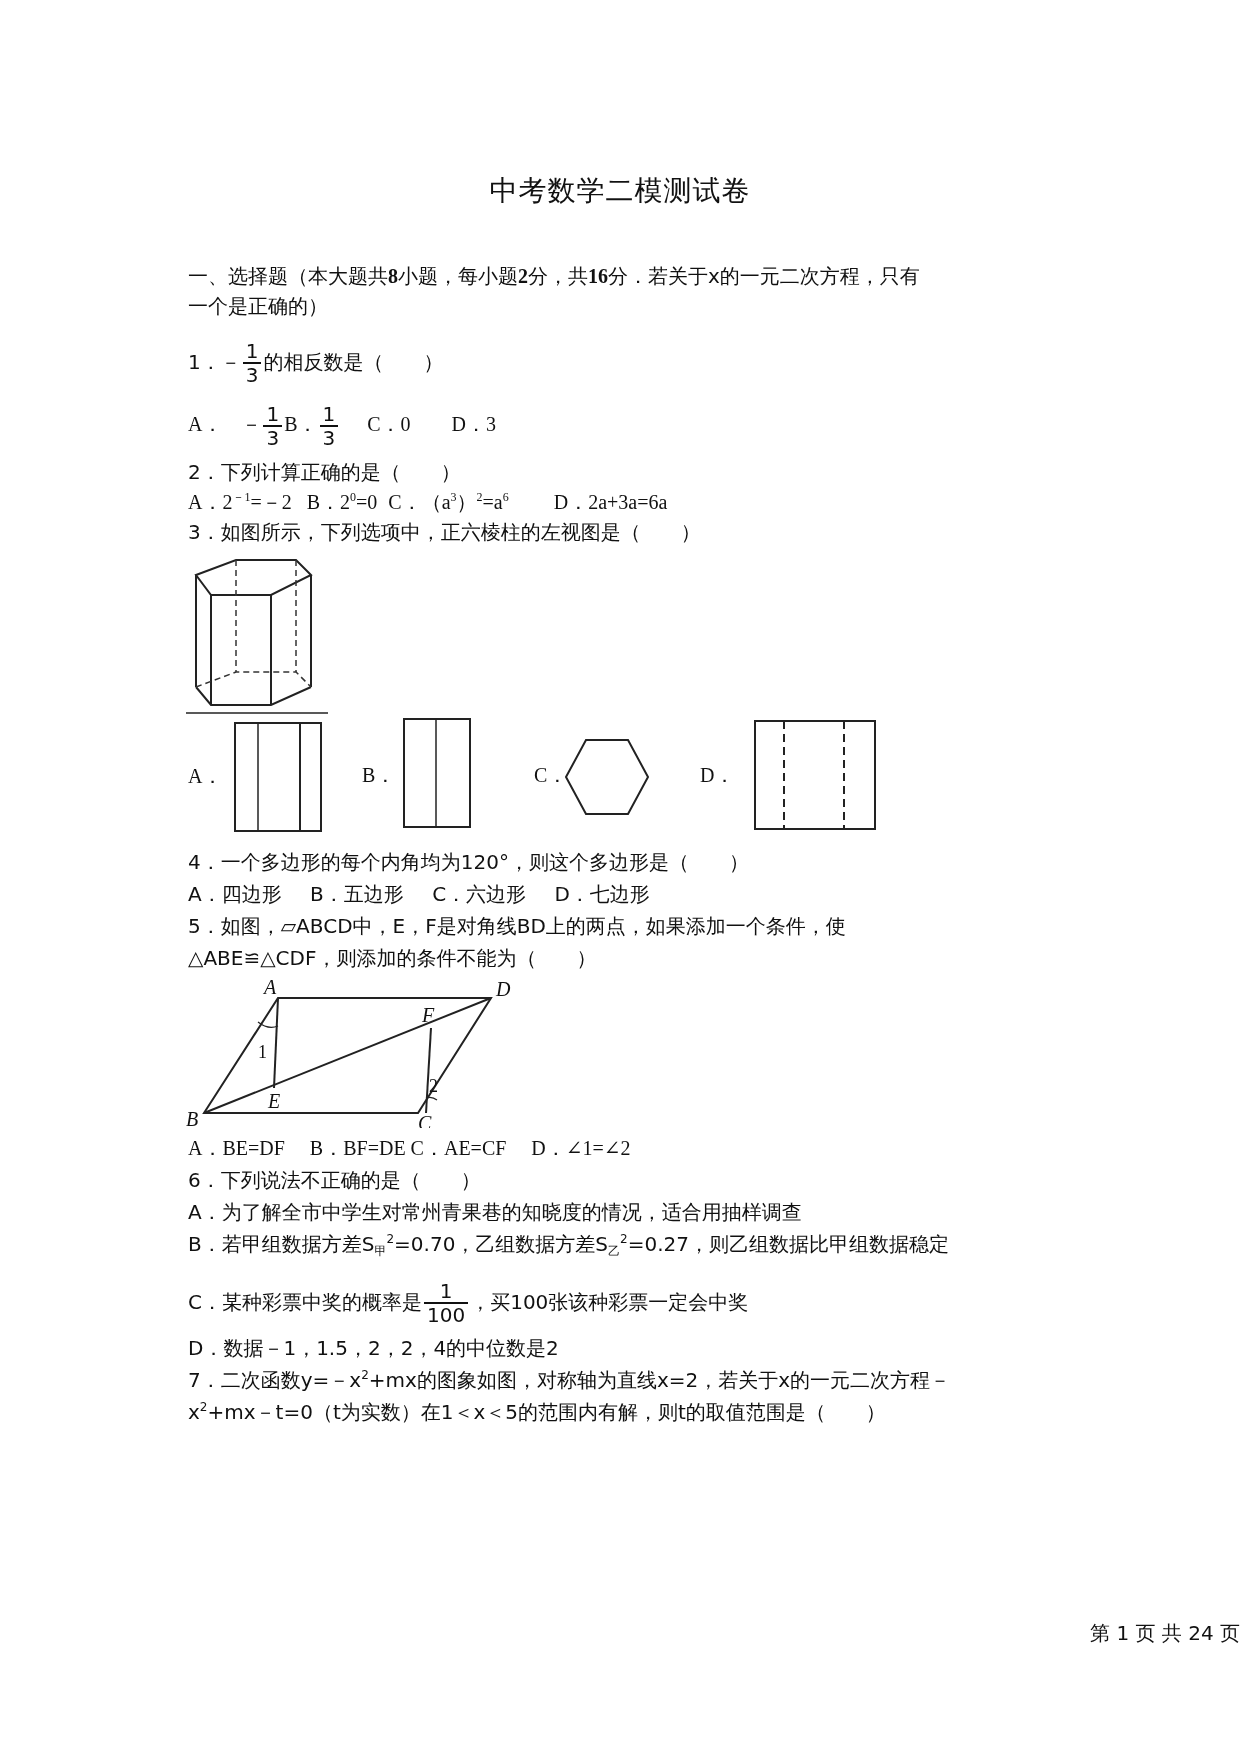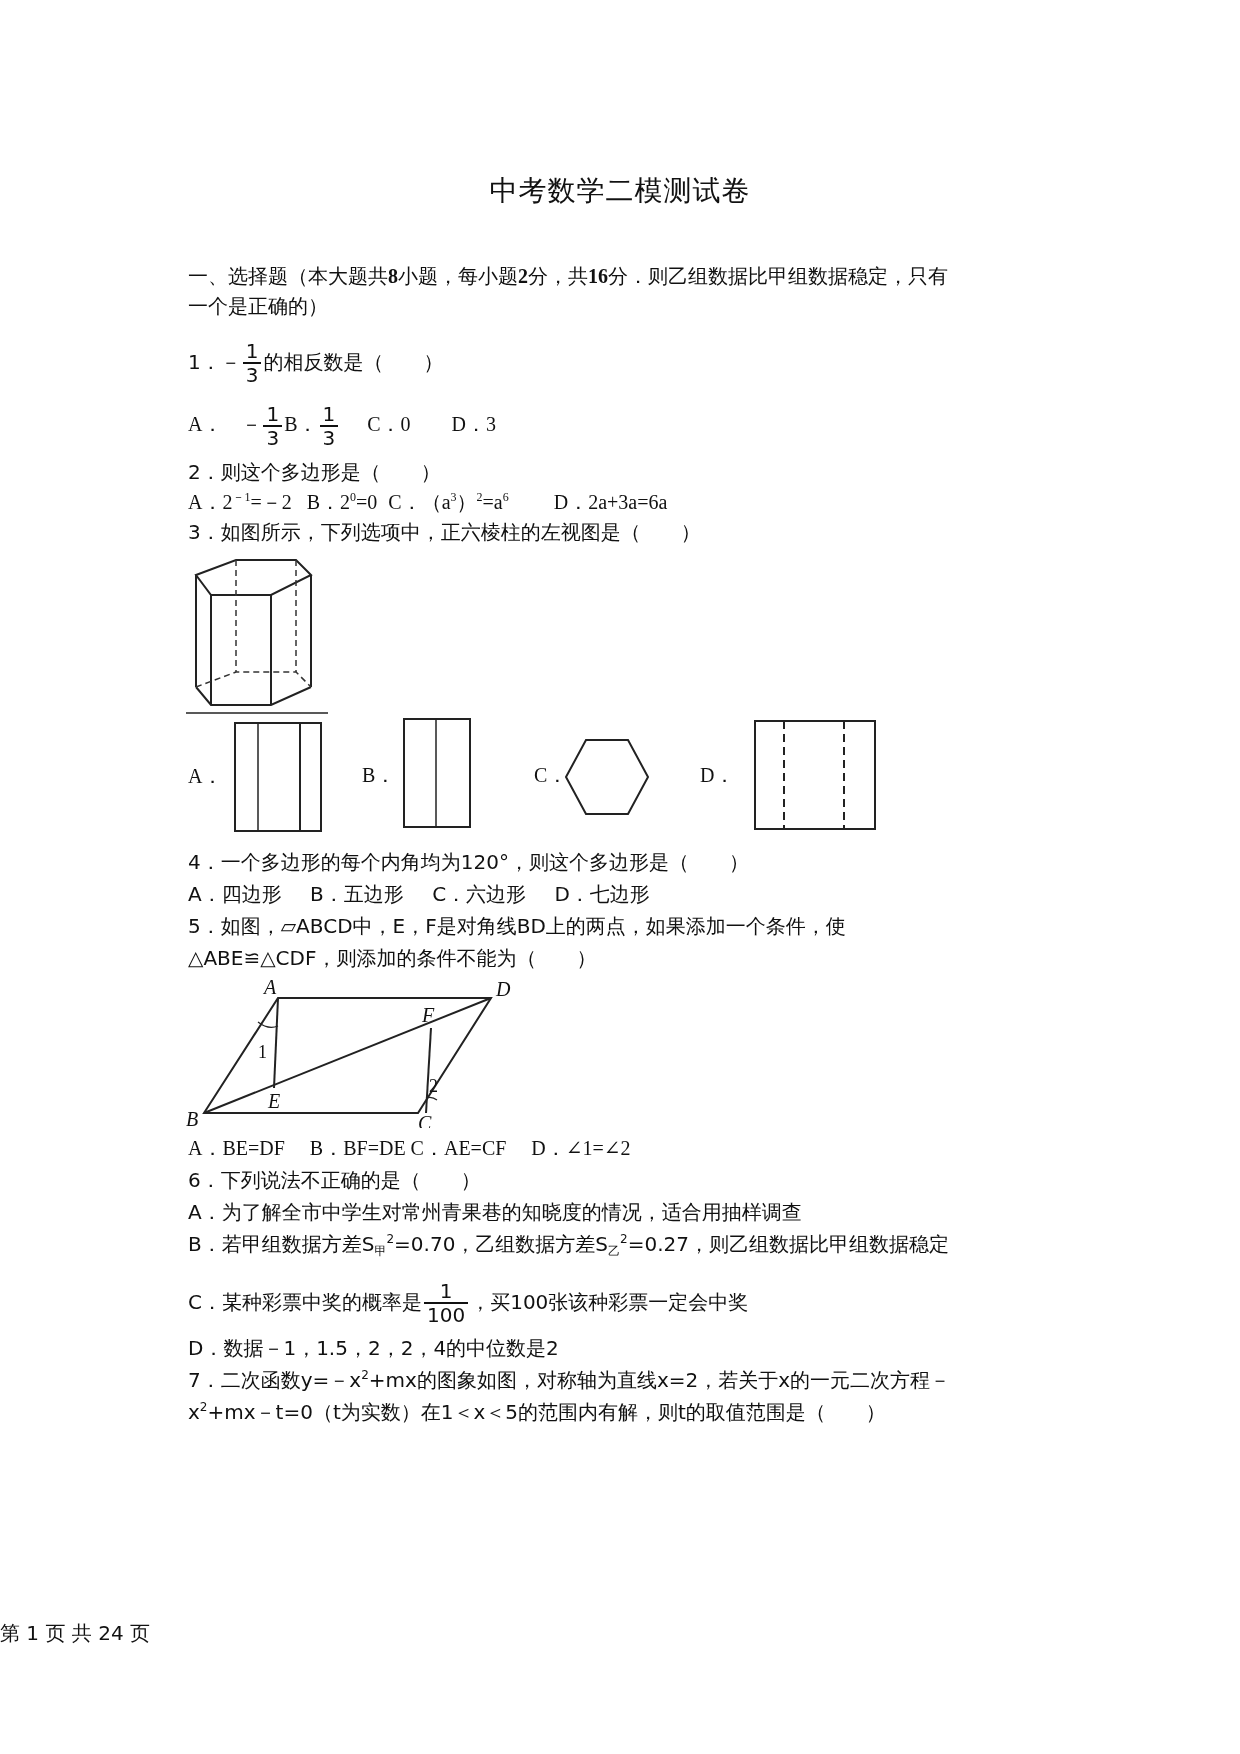--- a/index.html
+++ b/index.html
@@ -10,30 +10,30 @@
          font-family:"DejaVu Sans","Liberation Sans",sans-serif;letter-spacing:1px;}
   .line{position:absolute;left:188px;font-size:20px;line-height:28px;white-space:nowrap;}
   .cjk{font-family:"DejaVu Sans","Liberation Sans",sans-serif;}
   sup{font-size:12px;vertical-align:8px;line-height:0;}
   sub{font-size:12px;vertical-align:-4px;line-height:0;}
   .frac{display:inline-flex;flex-direction:column;align-items:center;vertical-align:middle;
         font-family:"DejaVu Sans","Liberation Sans",sans-serif;font-size:20px;line-height:22px;margin:0 2px;}
   .frac .num{padding:0 3px;}
   .frac .den{border-top:2px solid #111;padding:0 3px;}
   b{font-weight:bold;}
-  .footer{left:0;width:1240px;top:1620px;text-align:left;font-size:20px;}
+  .footer{left:0;width:1240px;top:1620px;text-align:right;font-size:20px;}
   svg{position:absolute;}
 </style>
 </head>
 <body>
 
 <div class="abs title">中考数学二模测试卷</div>
 
 <div class="line cjk" style="top:262px;">
-  <span>一、选择题（本大题共</span><b style="font-family:'Liberation Serif',serif;">8</b><span>小题，每小题</span><b style="font-family:'Liberation Serif',serif;">2</b><span>分，共</span><b style="font-family:'Liberation Serif',serif;">16</b><span>分．则乙组数据比甲组数据稳定，只有</span>
+  <span>一、选择题（本大题共</span><b style="font-family:'Liberation Serif',serif;">8</b><span>小题，每小题</span><b style="font-family:'Liberation Serif',serif;">2</b><span>分，共</span><b style="font-family:'Liberation Serif',serif;">16</b><span>分．若关于x的一元二次方程，只有</span>
 </div>
 <div class="line cjk" style="top:292px;">一个是正确的）</div>
 
 <div class="line cjk" style="top:340px;">
   <span>1．</span><span>－</span><span class="frac">
       <span class="num">1</span>
       <span class="den">3</span>
     </span><span>的相反数是（　　）</span>
 </div>
 <div class="line" style="top:403px;">
@@ -43,21 +43,21 @@
       <span class="den">3</span>
     </span><span>B．</span><span class="frac">
       <span class="num">1</span>
       <span class="den">3</span>
     </span>
   <span style="margin-left:22px;">C．0</span>
   <span style="margin-left:36px;">D．3</span>
 </div>
 
 <div class="line cjk" style="top:458px;">
-  <span>2．</span><span>则这个多边形是（　　）</span>
+  <span>2．</span><span>下列计算正确的是（　　）</span>
 </div>
 <div class="line" style="top:488px;">
   <span><span>A．2</span><sup>－1</sup><span>=－2</span></span>
   <span style="margin-left:10px;"><span>B．2</span><sup>0</sup><span>=0</span></span>
   <span style="margin-left:6px;"><span>C．（a</span><sup>3</sup><span>）</span><sup>2</sup><span>=a</span><sup>6</sup></span>
   <span style="margin-left:40px;">D．2a+3a=6a</span>
 </div>
 
 <div class="line cjk" style="top:518px;">
   <span>3．</span><span>如图所示，下列选项中，正六棱柱的左视图是（　　）</span>

